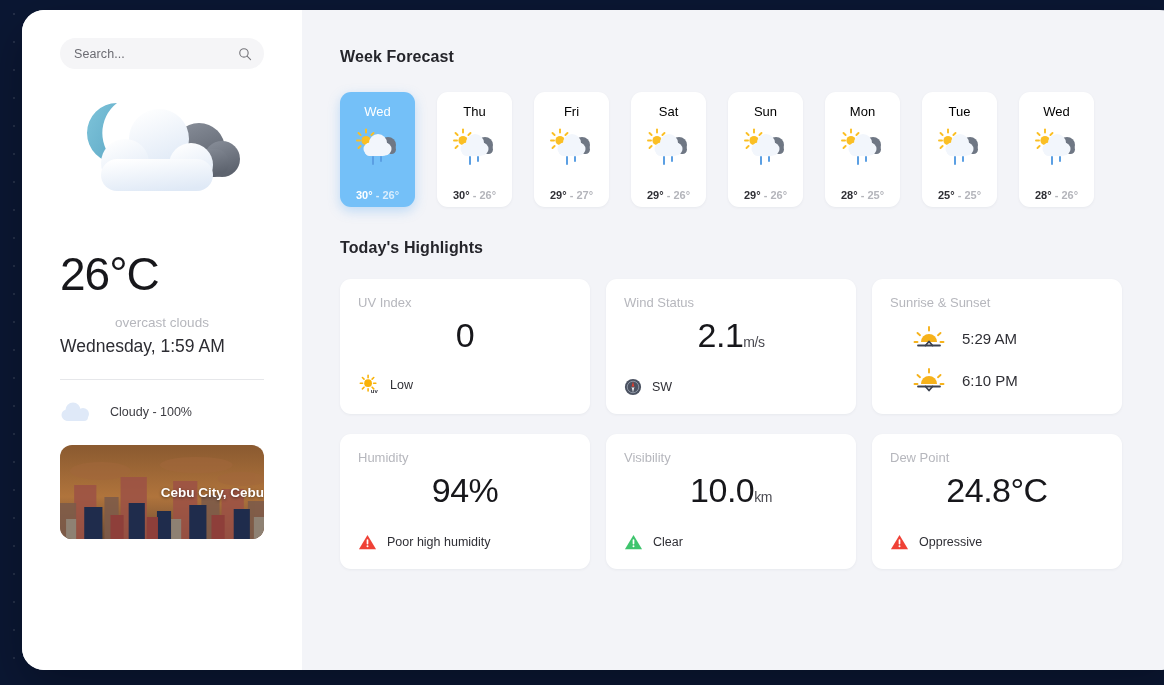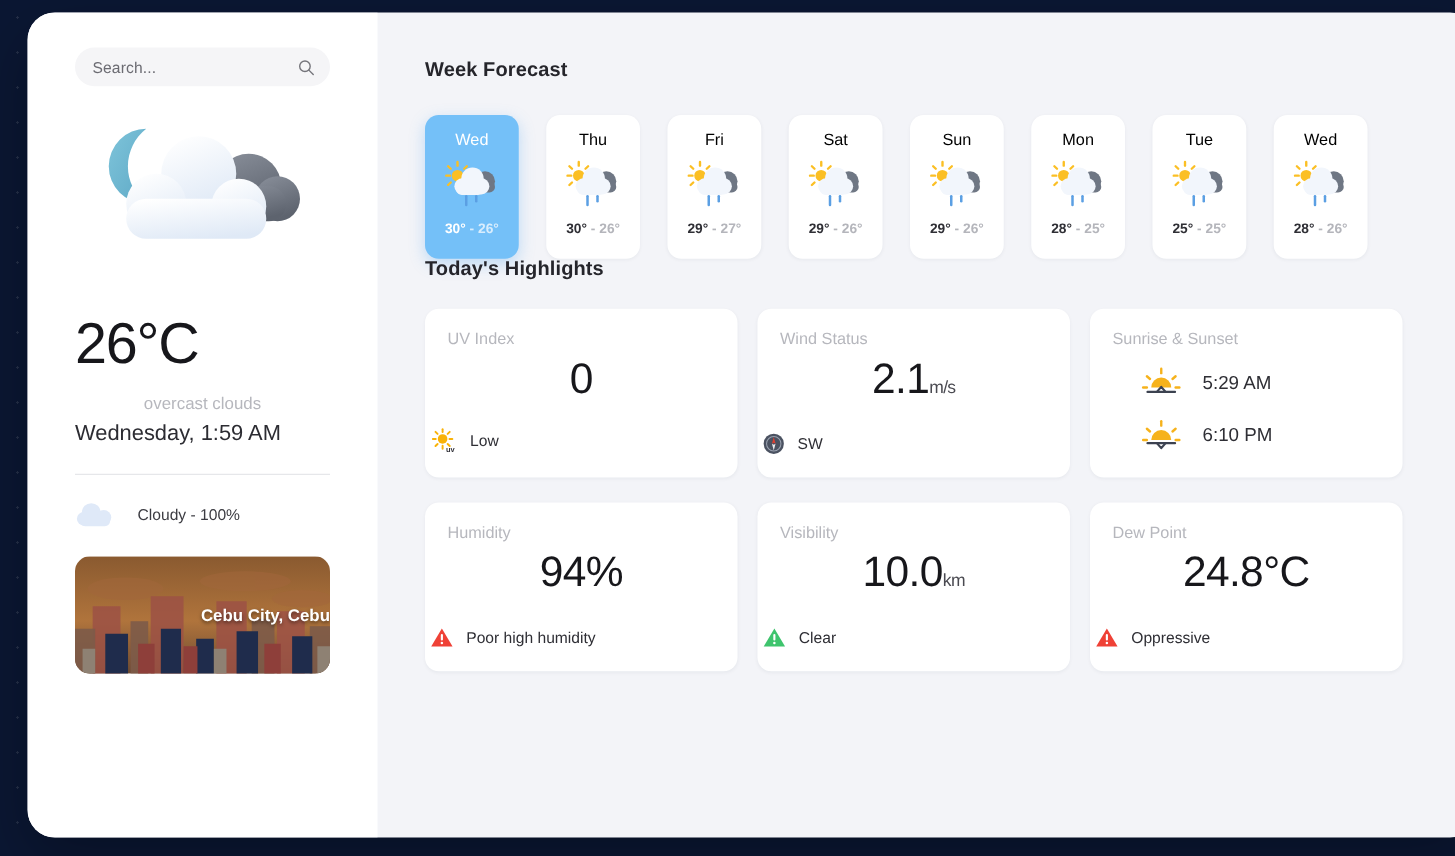--- a/index.html
+++ b/index.html
@@ -147,27 +147,27 @@
     padding-top:12px;
     box-shadow:0 1px 3px rgba(22,30,60,0.05);
   }
   .day-card.active {
     background:#74c0f8;
     box-shadow:0 4px 12px rgba(90,170,240,0.35);
   }
   .day-name { font-size:13px; color:#000000; }
   .day-card.active .day-name { color:#ffffff; }
   .day-ico { margin-top:6px; height:44px; display:flex; align-items:center; }
-  .day-temps { margin-top:8px; font-size:11px; }
+  .day-temps { margin-top:20px; font-size:11px; }
   .t-hi { color:#2f2f35; font-weight:bold; }
   .t-lo { color:#b4b5bb; font-weight:bold; }
   .day-card.active .t-hi { color:#ffffff; }
   .day-card.active .t-lo { color:#d9edfd; }
 
-  .highlights-title { }
+  .highlights-title { margin-top:32px; }
 
   .hl-grid {
     margin-top:22px;
     display:grid;
     grid-template-columns:repeat(3, 250px);
     gap:20px 16px;
   }
   .hl-card {
     height:135px;
     background:#fff;
@@ -182,21 +182,21 @@
     margin-top:6px;
     font-size:34px;
     font-weight:300;
     color:#17171b;
     line-height:1.15;
     letter-spacing:-.5px;
   }
   .hl-unit { font-size:14px; color:#4a4a51; font-weight:400; }
   .hl-foot {
     position:absolute;
-    left:4px; bottom:18px;
+    left:18px; bottom:18px;
     display:flex; align-items:center; gap:10px;
   }
   .hl-foot .txt { font-size:12.5px; color:#2f2f35; }
 
   .sun-row { display:flex; align-items:center; gap:16px; margin-top:14px; padding-left:22px; }
   .sun-row .time { font-size:15px; color:#2f2f35; }
 </style>
 </head>
 <body>
 

